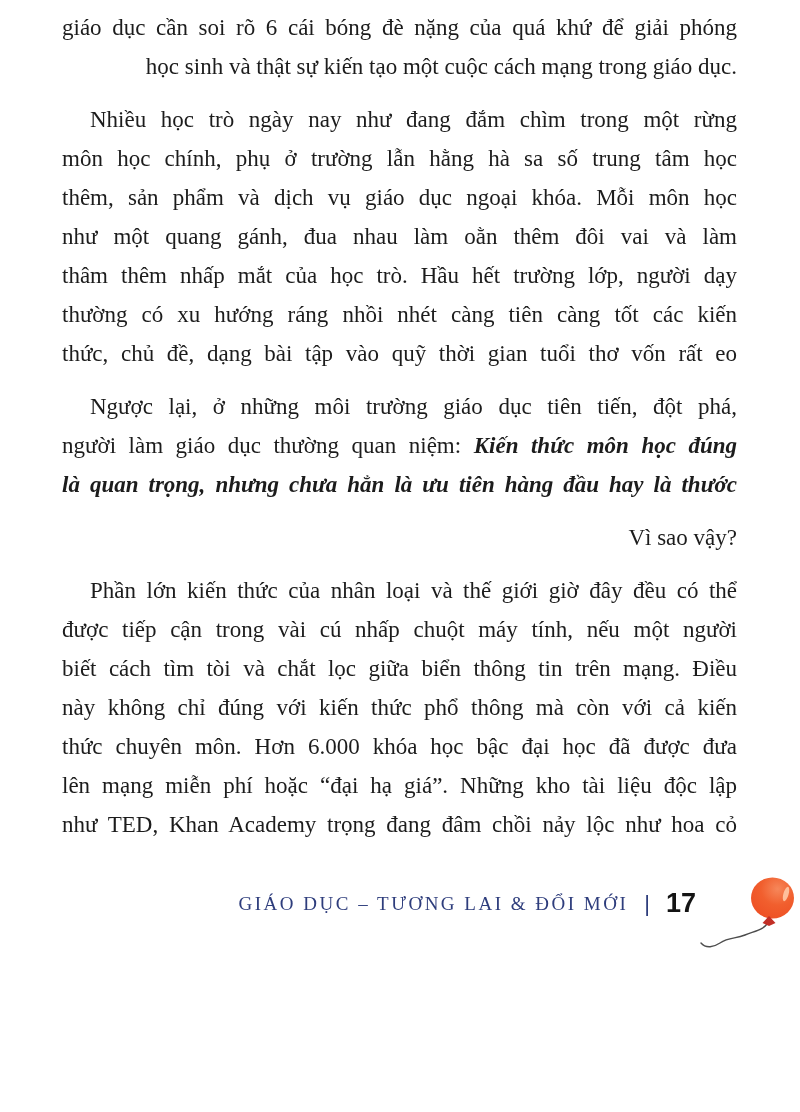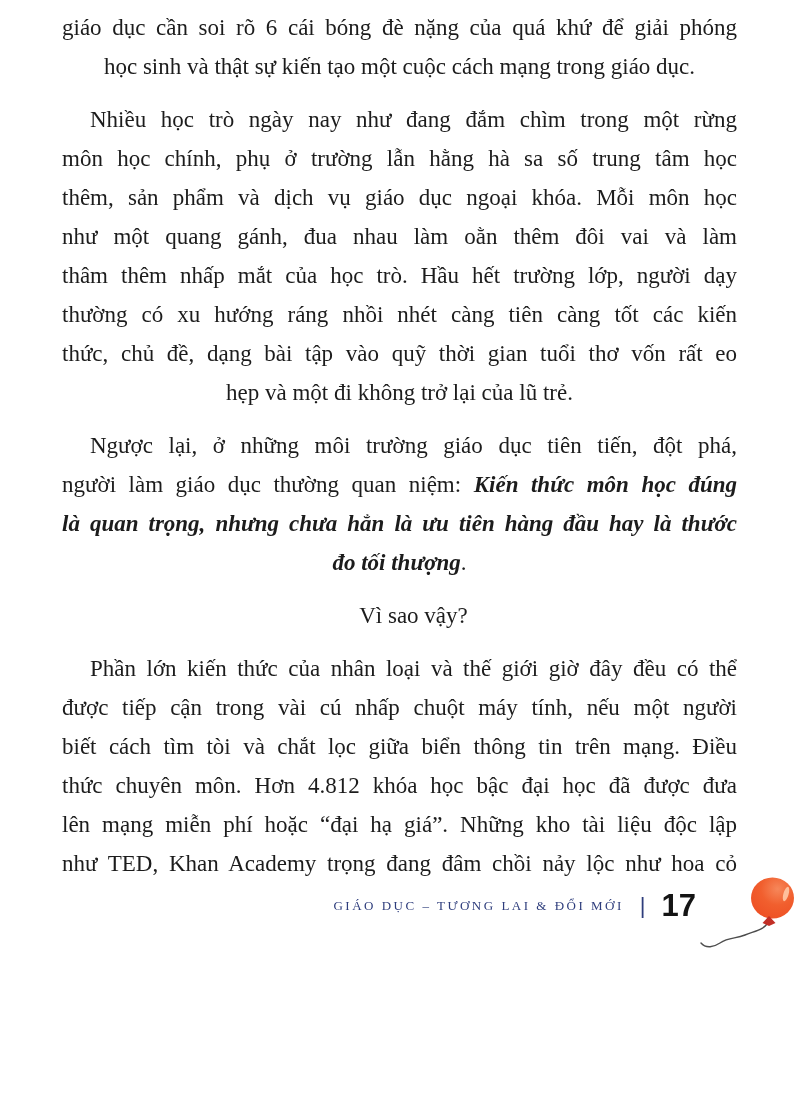--- a/index.html
+++ b/index.html
@@ -16,21 +16,21 @@
     position: absolute;
     left: 62px;
     right: 63px;
     top: 8px;
   }
   .para {
     margin: 0 0 14px 0;
     font-size: 23px;
     line-height: 39px;
   }
-  .line { text-align: center; }
+  .line { text-align: right; }
   .line.j { text-align: justify; text-align-last: justify; }
   .line.ind { text-indent: 28px; }
   .em { font-weight: bold; font-style: italic; }
   .heading {
     margin: 26px 0 19px 28px;
     font-family: "Liberation Sans", "DejaVu Sans", sans-serif;
     font-weight: 700;
     font-size: 29px;
     line-height: 40px;
     letter-spacing: 0.5px;
@@ -44,36 +44,36 @@
   }
   .footer-line {
     position: absolute;
     right: 104px;
     top: 28px;
     display: flex;
     align-items: center;
   }
   .running-title {
     font-family: "Liberation Serif", "DejaVu Serif", serif;
-    font-size: 13px;
+    font-size: 19px;
     letter-spacing: 2.5px;
     color: #2e3d7c;
     white-space: nowrap;
   }
   .separator {
     color: #2e3d7c;
     font-family: "Liberation Sans", "DejaVu Sans", sans-serif;
     font-size: 22px;
     font-weight: 400;
     margin: 0 16px 0 16px;
   }
   .page-number {
     font-family: "Liberation Sans", "DejaVu Sans", sans-serif;
     font-weight: 700;
-    font-size: 31px;
+    font-size: 27px;
     color: #141414;
   }
   .balloon {
     position: absolute;
     right: 4px;
     bottom: 2px;
     width: 100px;
     height: 86px;
   }
 </style>
@@ -93,36 +93,35 @@
 
     <div id="body-slot">
         <div class="para">
           <div class="line j ind"><span>Nhiều học trò ngày nay như đang đắm chìm trong một rừng</span></div>
           <div class="line j"><span>môn học chính, phụ ở trường lẫn hằng hà sa số trung tâm học</span></div>
           <div class="line j"><span>thêm, sản phẩm và dịch vụ giáo dục ngoại khóa. Mỗi môn học</span></div>
           <div class="line j"><span>như một quang gánh, đua nhau làm oằn thêm đôi vai và làm</span></div>
           <div class="line j"><span>thâm thêm nhấp mắt của học trò. Hầu hết trường lớp, người dạy</span></div>
           <div class="line j"><span>thường có xu hướng ráng nhồi nhét càng tiên càng tốt các kiến</span></div>
           <div class="line j"><span>thức, chủ đề, dạng bài tập vào quỹ thời gian tuổi thơ vốn rất eo</span></div>
-          <div class="line"><span>hẹp và một đi không trở lại của lũ trẻ.</span></div>
         </div>
         <div class="para">
           <div class="line j ind"><span>Ngược lại, ở những môi trường giáo dục tiên tiến, đột phá,</span></div>
           <div class="line j"><span>người làm giáo dục thường quan niệm: </span><span class="em">Kiến thức môn học đúng</span></div>
           <div class="line j"><span class="em">là quan trọng, nhưng chưa hẳn là ưu tiên hàng đầu hay là thước</span></div>
-          <div class="line"><span class="em">đo tối thượng</span><span>.</span></div>
         </div>
         <div class="para">
           <div class="line ind"><span>Vì sao vậy?</span></div>
         </div>
         <div class="para">
           <div class="line j ind"><span>Phần lớn kiến thức của nhân loại và thế giới giờ đây đều có thể</span></div>
           <div class="line j"><span>được tiếp cận trong vài cú nhấp chuột máy tính, nếu một người</span></div>
           <div class="line j"><span>biết cách tìm tòi và chắt lọc giữa biển thông tin trên mạng. Điều</span></div>
-          <div class="line j"><span>thức chuyên môn. Hơn 4.812 khóa học bậc đại học đã được đưa</span></div>
+          <div class="line j"><span>này không chỉ đúng với kiến thức phổ thông mà còn với cả kiến</span></div>
+          <div class="line j"><span>thức chuyên môn. Hơn 6.000 khóa học bậc đại học đã được đưa</span></div>
           <div class="line j"><span>lên mạng miễn phí hoặc “đại hạ giá”. Những kho tài liệu độc lập</span></div>
           <div class="line j"><span>như TED, Khan Academy trọng đang đâm chồi nảy lộc như hoa cỏ</span></div>
         </div>
       </div>
   </div>
 
   <div class="footer">
     <div class="footer-line">
       <span class="running-title" style="color: rgb(46, 61, 124);">GIÁO DỤC – TƯƠNG LAI &amp; ĐỔI MỚI</span>
       <span class="separator" style="color: rgb(46, 61, 124);">|</span>

